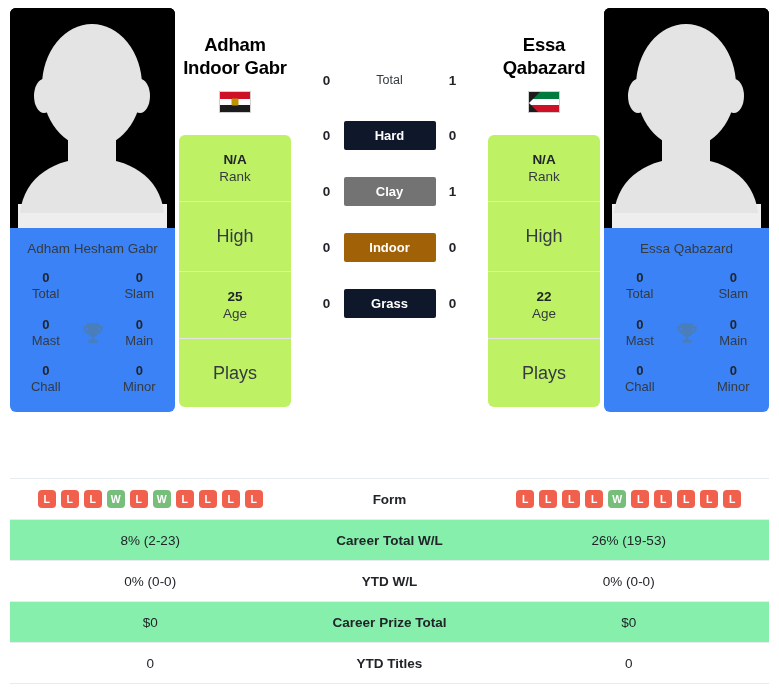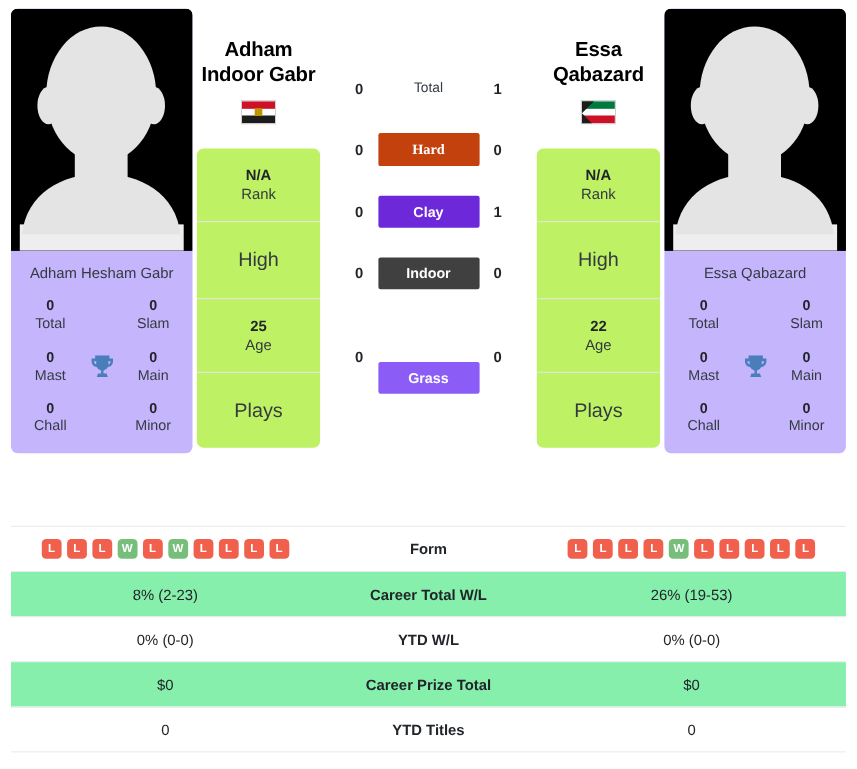--- a/index.html
+++ b/index.html
@@ -20,21 +20,21 @@
     padding: 8px 10px 0 10px;
     height: 470px;
   }
 
   
   .avatar-col {
     width: 165px;
     flex: 0 0 165px;
   }
   .avatar-card {
-    background: #c4b5fd;
+    background: #3b82f6;
     border-radius: 6px;
     overflow: hidden;
   }
   .avatar-photo {
     width: 100%;
     height: 220px;
     background: #000000;
     display: block;
   }
   .avatar-name {
@@ -328,36 +328,36 @@
   </div>
 
   <div class="surface-col">
     <div class="surface-row">
       <div class="sc-num">0</div>
       <div class="sc-badge plain">Total</div>
       <div class="sc-num">1</div>
     </div>
     <div class="surface-row">
       <div class="sc-num">0</div>
-      <div class="sc-badge" style="background: #c2410c; font-family: Liberation Serif, serif;">Hard</div>
+      <div class="sc-badge" style="background: #0f172a;">Hard</div>
       <div class="sc-num">0</div>
     </div>
     <div class="surface-row">
       <div class="sc-num">0</div>
-      <div class="sc-badge" style="background: #6d28d9;">Clay</div>
+      <div class="sc-badge" style="background: #737373;">Clay</div>
       <div class="sc-num">1</div>
     </div>
     <div class="surface-row">
       <div class="sc-num">0</div>
-      <div class="sc-badge" style="background: #404040;">Indoor</div>
+      <div class="sc-badge" style="background: #a16207;">Indoor</div>
       <div class="sc-num">0</div>
     </div>
     <div class="surface-row">
       <div class="sc-num">0</div>
-      <div class="sc-badge" style="background: #8b5cf6; margin-top: 39px;">Grass</div>
+      <div class="sc-badge" style="background: #0f172a;">Grass</div>
       <div class="sc-num">0</div>
     </div>
   </div>
 
   <div class="info-col">
     <div class="player-name">
       <div>Essa</div>
       <div>Qabazard</div>
     </div>
     <div class="flag-wrap">

